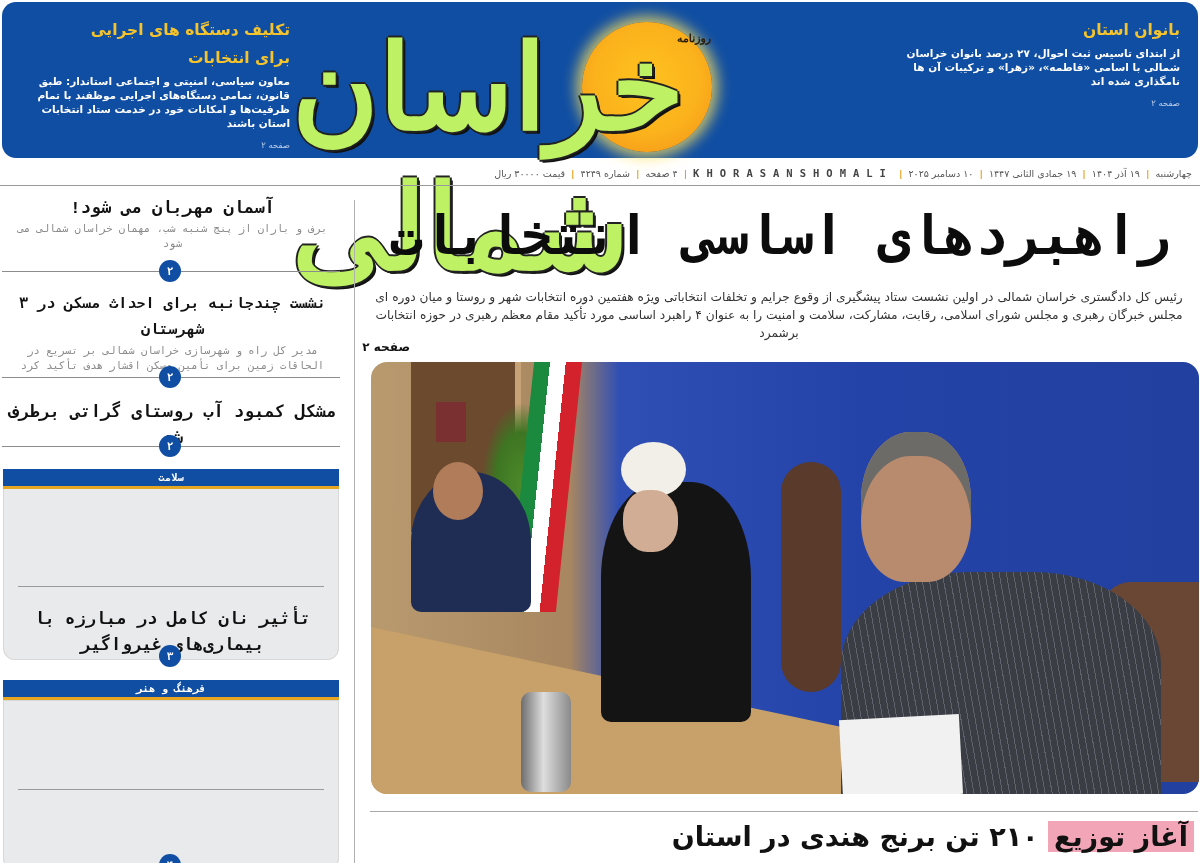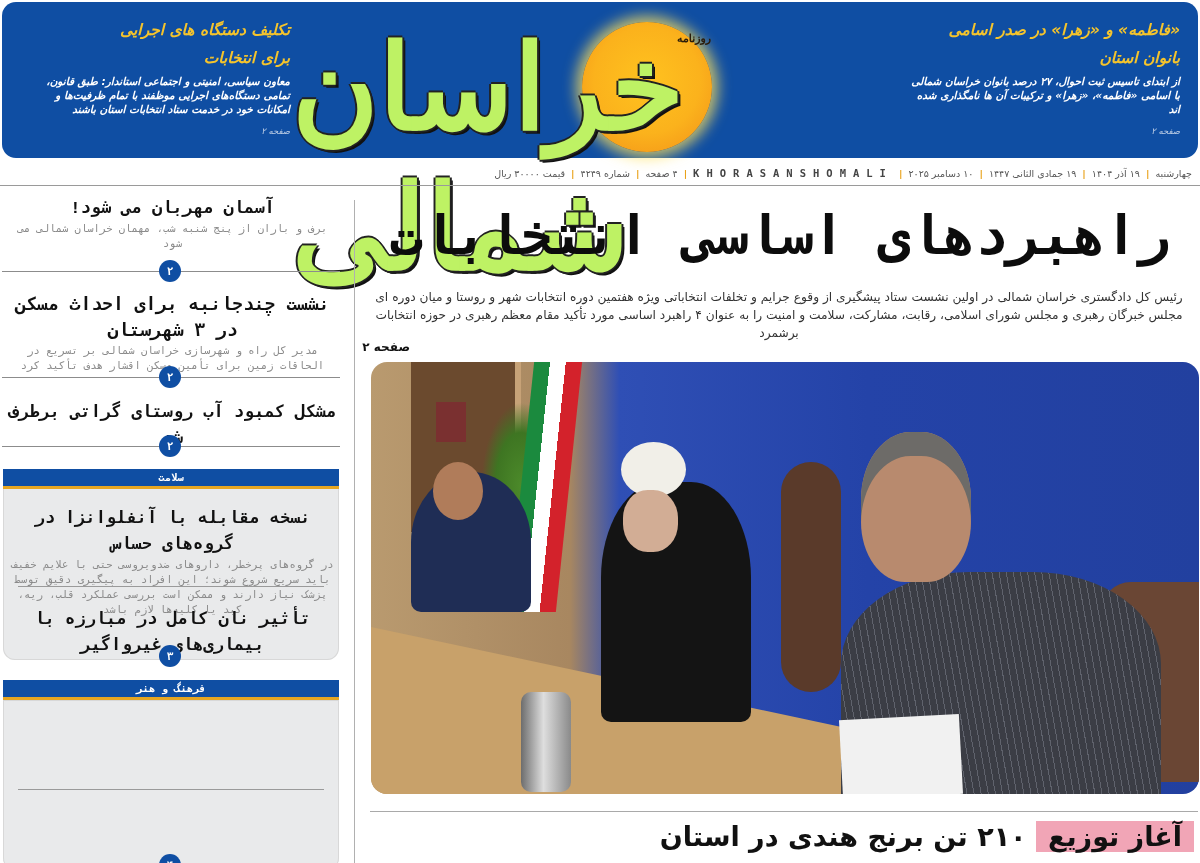--- a/index.html
+++ b/index.html
@@ -4,21 +4,21 @@
 <style>
   * { box-sizing: border-box; margin: 0; padding: 0; }
   html, body { width: 1200px; height: 863px; overflow: hidden; background: #ffffff; }
   body { font-family: "DejaVu Sans", sans-serif; color: #1a1a1a; position: relative; direction: rtl; }
 
   
   .masthead {
     position: absolute; left: 2px; top: 2px; width: 1196px; height: 156px;
     background: #0f4ea3; border-radius: 14px;
   }
-  .mh-box { position: absolute; top: 14px; color: #fff; font-style: italic; }
+  .mh-box { position: absolute; top: 14px; color: #fff; }
   .mh-right { right: 18px; width: 278px; }
   .mh-left { left: 18px; width: 270px; }
   .mh-title { color: #f5c42c; font-weight: bold; font-size: 15.5px; line-height: 28px; }
   .mh-body { font-size: 10.5px; line-height: 14px; margin-top: 2px; font-weight: bold; }
   .mh-page { font-size: 8.5px; color: #d7e1f0; margin-top: 10px; opacity: .85; }
 
   .logo-wrap { position: absolute; left: 290px; top: 4px; width: 620px; height: 152px; }
   .sun {
     position: absolute; left: 290px; top: 16px; width: 130px; height: 130px; border-radius: 50%;
     background: radial-gradient(circle at 50% 45%, #ffc21f 0%, #fbb21c 55%, #f7a21a 75%, #f7a21a 100%);
@@ -99,28 +99,27 @@
   .ph-chair { position: absolute; left: 410px; top: 100px; width: 60px; height: 230px; border-radius: 30px; background: #5a3a2a; }
   .ph-chair2 { position: absolute; left: 730px; top: 220px; width: 98px; height: 200px; border-radius: 30px 0 0 30px; background: #6a4634; }
   .ph-paper { position: absolute; left: 470px; top: 355px; width: 120px; height: 80px; background: #f1f1f1; transform: rotate(-3deg); }
   .ph-thermos { position: absolute; left: 150px; top: 330px; width: 50px; height: 100px; border-radius: 10px; background: linear-gradient(90deg, #6d6d6d, #dedede 45%, #8a8a8a); }
 
   .bottom-rule { position: absolute; left: 370px; top: 811px; width: 828px; height: 1px; background: #a9a9a9; }
   .bottom-headline {
     position: absolute; left: 372px; top: 815px; width: 826px; height: 45px;
     font-weight: bold; font-size: 27px; line-height: 44px; color: #111; text-align: right; padding-right: 4px;
   }
-  .bottom-headline .hl { background: #f1a5b6; padding: 0 12px; }
+  .bottom-headline .hl { background: #f1a5b6; padding: 0 6px; }
 </style>
 </head>
 <body>
 
 <header class="masthead">
   <div class="mh-box mh-right">
-    <div class="mh-title">«فاطمه» و «زهرا» در صدر اسامی</div>
     <div class="mh-title">بانوان استان</div>
     <div class="mh-body">از ابتدای تاسیس ثبت احوال، ۲۷ درصد بانوان خراسان شمالی با اسامی «فاطمه»، «زهرا» و ترکیبات آن ها نامگذاری شده اند</div>
     <div class="mh-page">صفحه ۲</div>
   </div>
 
   <div class="logo-wrap">
     <div class="sun"></div>
     <div class="ruznameh">روزنامه</div>
     <div class="logo-text">خراسان شمالی</div>
   </div>
@@ -155,38 +154,34 @@
 <aside class="sidebar">
 
   <div class="sb-item" style="top:6px;">
     <div class="sb-title">آسمان مهربان می شود!</div>
     <div class="sb-desc">برف و باران از پنج شنبه شب، مهمان خراسان شمالی می شود</div>
   </div>
   <div class="sb-rule" style="top:81px;"></div>
   <div class="badge" style="top:70px;">۲</div>
 
   <div class="sb-item" style="top:102px;">
-    <div class="sb-title" style="font-size:18px;">نشست چندجانبه برای احداث مسکن در ۳ شهرستان</div>
+    <div class="sb-title" style="font-size:15px;">نشست چندجانبه برای احداث مسکن در ۳ شهرستان</div>
     <div class="sb-desc">مدیر کل راه و شهرسازی خراسان شمالی بر تسریع در الحاقات زمین برای تأمین مسکن اقشار هدف تأکید کرد</div>
   </div>
   <div class="sb-rule" style="top:187px;"></div>
   <div class="badge" style="top:176px;">۲</div>
 
   <div class="sb-item" style="top:210px;">
     <div class="sb-title">مشکل کمبود آب روستای گراتی برطرف شد</div>
   </div>
   <div class="sb-rule" style="top:256px;"></div>
   <div class="badge" style="top:245px;">۲</div>
 
   <div class="section-panel" style="top:297px; height:173px;"></div>
   <div class="section-head" style="top:279px;">سلامت</div>
-  <div class="sb-item" style="top:316px;">
-    <div class="sb-title">نسخه مقابله با آنفلوانزا در گروه‌های حساس</div>
-    <div class="sb-desc">در گروه‌های پرخطر، داروهای ضدویروسی حتی با علایم خفیف باید سریع شروع شوند؛ این افراد به پیگیری دقیق توسط پزشک نیاز دارند و ممکن است بررسی عملکرد قلب، ریه، کبد یا کلیه‌ها لازم باشد</div>
-  </div>
   <div class="panel-rule" style="top:396px;"></div>
   <div class="sb-item" style="top:417px;">
     <div class="sb-title">تأثیر نان کامل در مبارزه با بیماری‌های غیرواگیر</div>
   </div>
   <div class="badge" style="top:455px;">۳</div>
 
   <div class="section-head" style="top:490px;">فرهنگ و هنر</div>
   <div class="section-panel" style="top:510px; height:170px;"></div>
   <div class="sb-item" style="top:524px;">
   </div>

